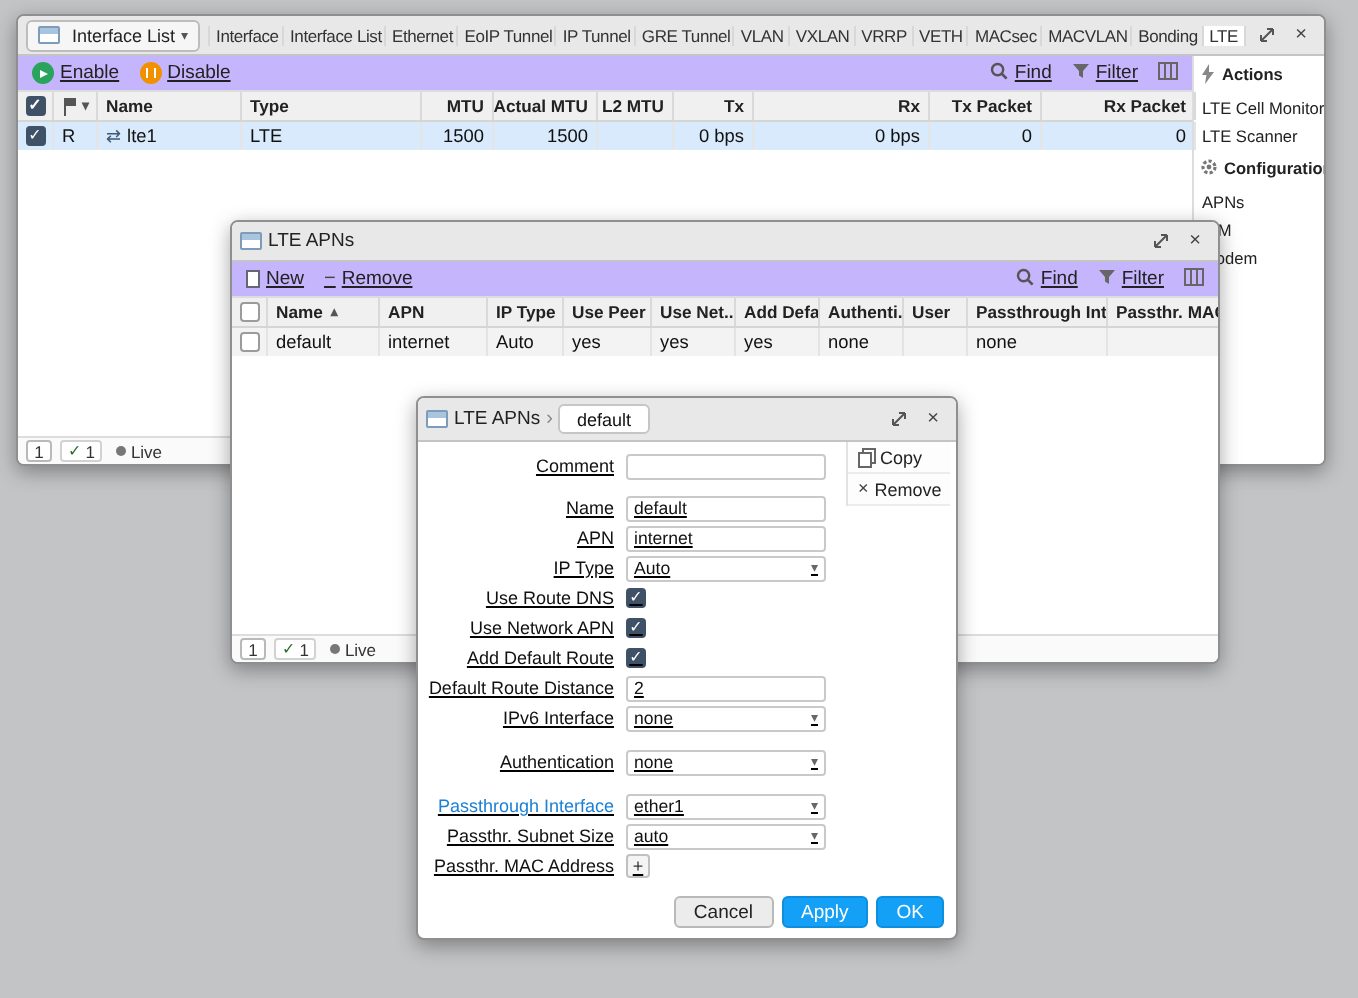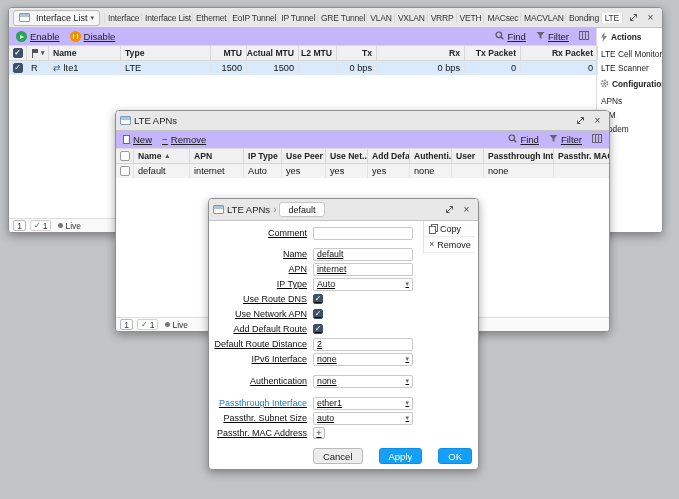--- a/index.html
+++ b/index.html
@@ -105,21 +105,21 @@
   .flabel.mod{color:#1b7fd4;}
   .finput{width:100px;height:13px;border:1px solid #c9c9c9;border-radius:2px;font-size:8.8px;padding:0 3px;
           font-family:inherit;color:#111;background:#fff;}
   .fselect{width:100px;height:13px;border:1px solid #c9c9c9;border-radius:2px;font-size:8.8px;padding:0 3px;
            display:flex;align-items:center;background:#fff;color:#111;}
   .fselect .sc{margin-left:auto;color:#666;font-size:7px;}
   .plus-btn{width:12px;height:12px;border:1px solid #c0c0c0;border-radius:2px;background:#f4f4f4;
             display:flex;align-items:center;justify-content:center;font-size:9px;color:#333;}
   .gap6{height:6px;} .gap7{height:7px;}
 
-  .btnrow{position:absolute;right:6px;bottom:5px;display:flex;gap:16px;}
+  .btnrow{position:absolute;right:6px;bottom:5px;display:flex;gap:4px;}
   .btn{height:16px;padding:0 9px;border-radius:3px;font-size:9.5px;display:flex;align-items:center;}
   .btn.gray{background:#ececec;border:1px solid #b9b9b9;color:#222;}
   .btn.blue{background:#14a0f6;border:1px solid #0d8ede;color:#fff;}
 
   .side-actions{position:absolute;top:22px;right:3px;width:52px;border-left:1px solid #e2e2e2;background:#fdfdfd;}
   .sa-btn{height:16px;display:flex;align-items:center;gap:3px;font-size:9px;color:#222;padding-left:5px;
           border-bottom:1px solid #ececec;}
   .copy-ic{position:relative;width:8px;height:9px;flex:none;}
   .copy-ic::before{content:"";position:absolute;left:2px;top:0;width:5px;height:6px;border:1px solid #666;background:#fff;}
   .copy-ic::after{content:"";position:absolute;left:0;top:2px;width:5px;height:6px;border:1px solid #666;background:#fff;}

